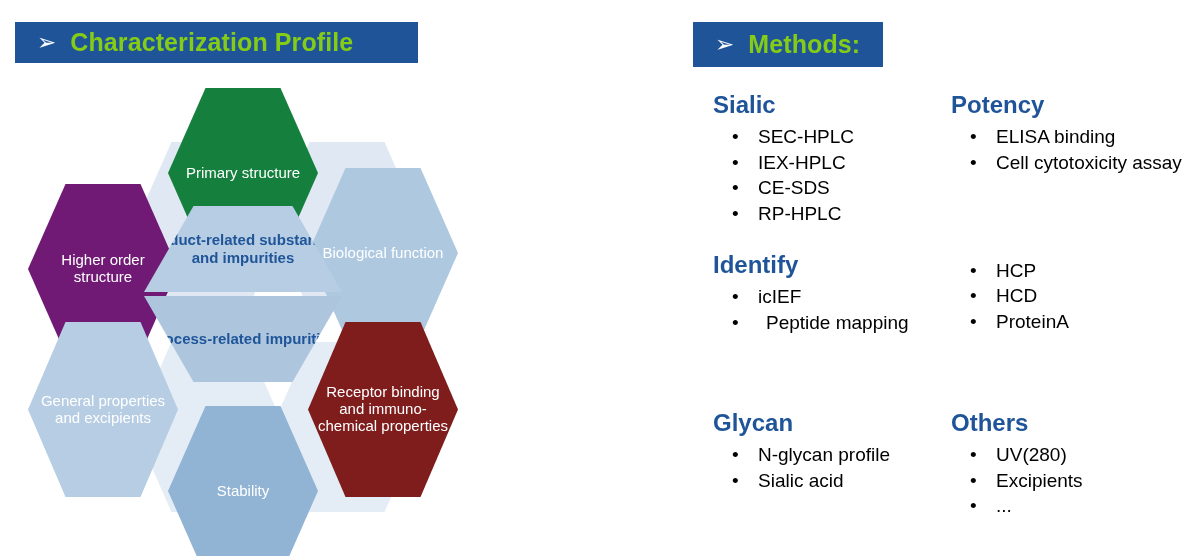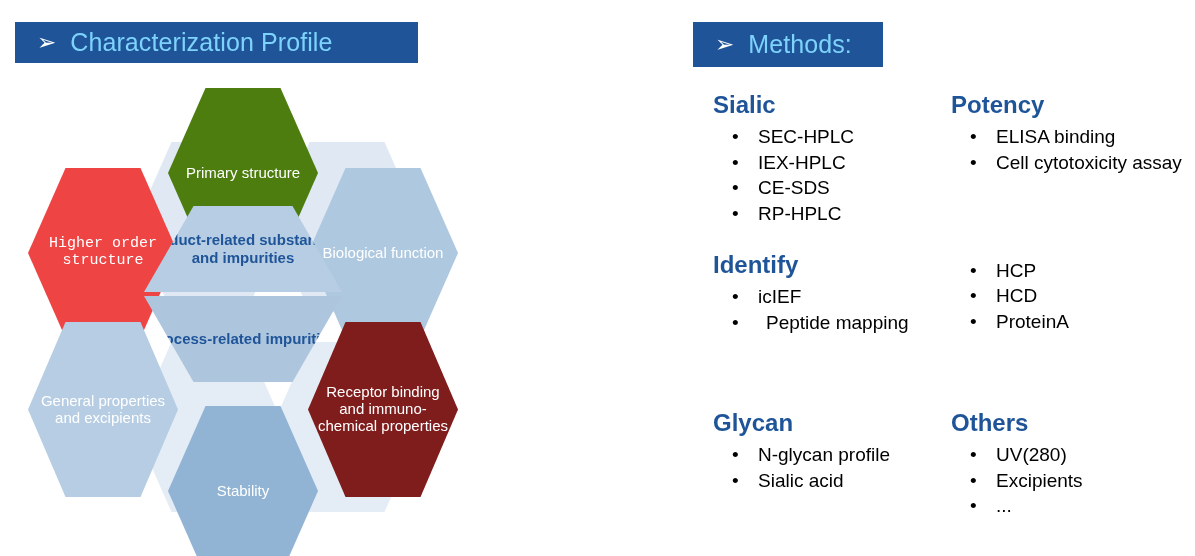--- a/index.html
+++ b/index.html
@@ -20,23 +20,23 @@
     padding-left: 22px;
   }
   .banner .arrow {
     color: #ffffff;
     font-size: 23px;
     line-height: 1;
     margin-right: 14px;
     font-family: "DejaVu Sans", sans-serif;
   }
   .banner .banner-text {
-    color: #7dd3fc;
+    color: #84cc16;
     font-size: 25px;
-    font-weight: normal;
+    font-weight: bold;
     letter-spacing: 0.1px;
   }
   #banner-characterization { left: 15px; top: 22px; width: 403px; height: 41px; }
   #banner-methods { left: 693px; top: 22px; width: 190px; height: 45px; }
 
   
   #hex-diagram { position: absolute; left: 16px; top: 84px; width: 470px; height: 470px; }
   .hex {
     position: absolute;
     clip-path: polygon(25% 0%, 75% 0%, 100% 50%, 75% 100%, 25% 100%, 0% 50%);
@@ -122,25 +122,25 @@
     <span class="banner-text">Methods:</span>
   </div>
 
   <div id="hex-diagram">
 
     <div class="hex hex-ghost" style="left:118px; top:58px; width:150px; height:170px; background:#DFE8F3;"></div>
     <div class="hex hex-ghost" style="left:256px; top:58px; width:150px; height:170px; background:#DFE8F3;"></div>
     <div class="hex hex-ghost" style="left:118px; top:258px; width:150px; height:170px; background:#E4ECF5;"></div>
     <div class="hex hex-ghost" style="left:256px; top:258px; width:150px; height:170px; background:#E4ECF5;"></div>
 
-    <div class="hex hex-main" style="left:152px; top:4px; width:150px; height:170px; background:#4d7c0f;">
+    <div class="hex hex-main" style="left:152px; top:4px; width:150px; height:170px; background:#15803d;">
       <span>Primary structure</span>
     </div>
 
-    <div class="hex hex-main" style="left:12px; top:84px; width:150px; height:170px; background:#ef4444;font-family:Liberation Mono, monospace;">
+    <div class="hex hex-main" style="left:12px; top:100px; width:150px; height:170px; background:#701a75;">
       <span>Higher order structure</span>
     </div>
 
     <div class="hex hex-main" style="left:12px; top:238px; width:150px; height:175px; background:#B6CDE3;">
       <span>General properties and excipients</span>
     </div>
 
     <div class="hex hex-main" style="left:292px; top:84px; width:150px; height:170px; background:#AEC8DF;">
       <span>Biological function</span>
     </div>

